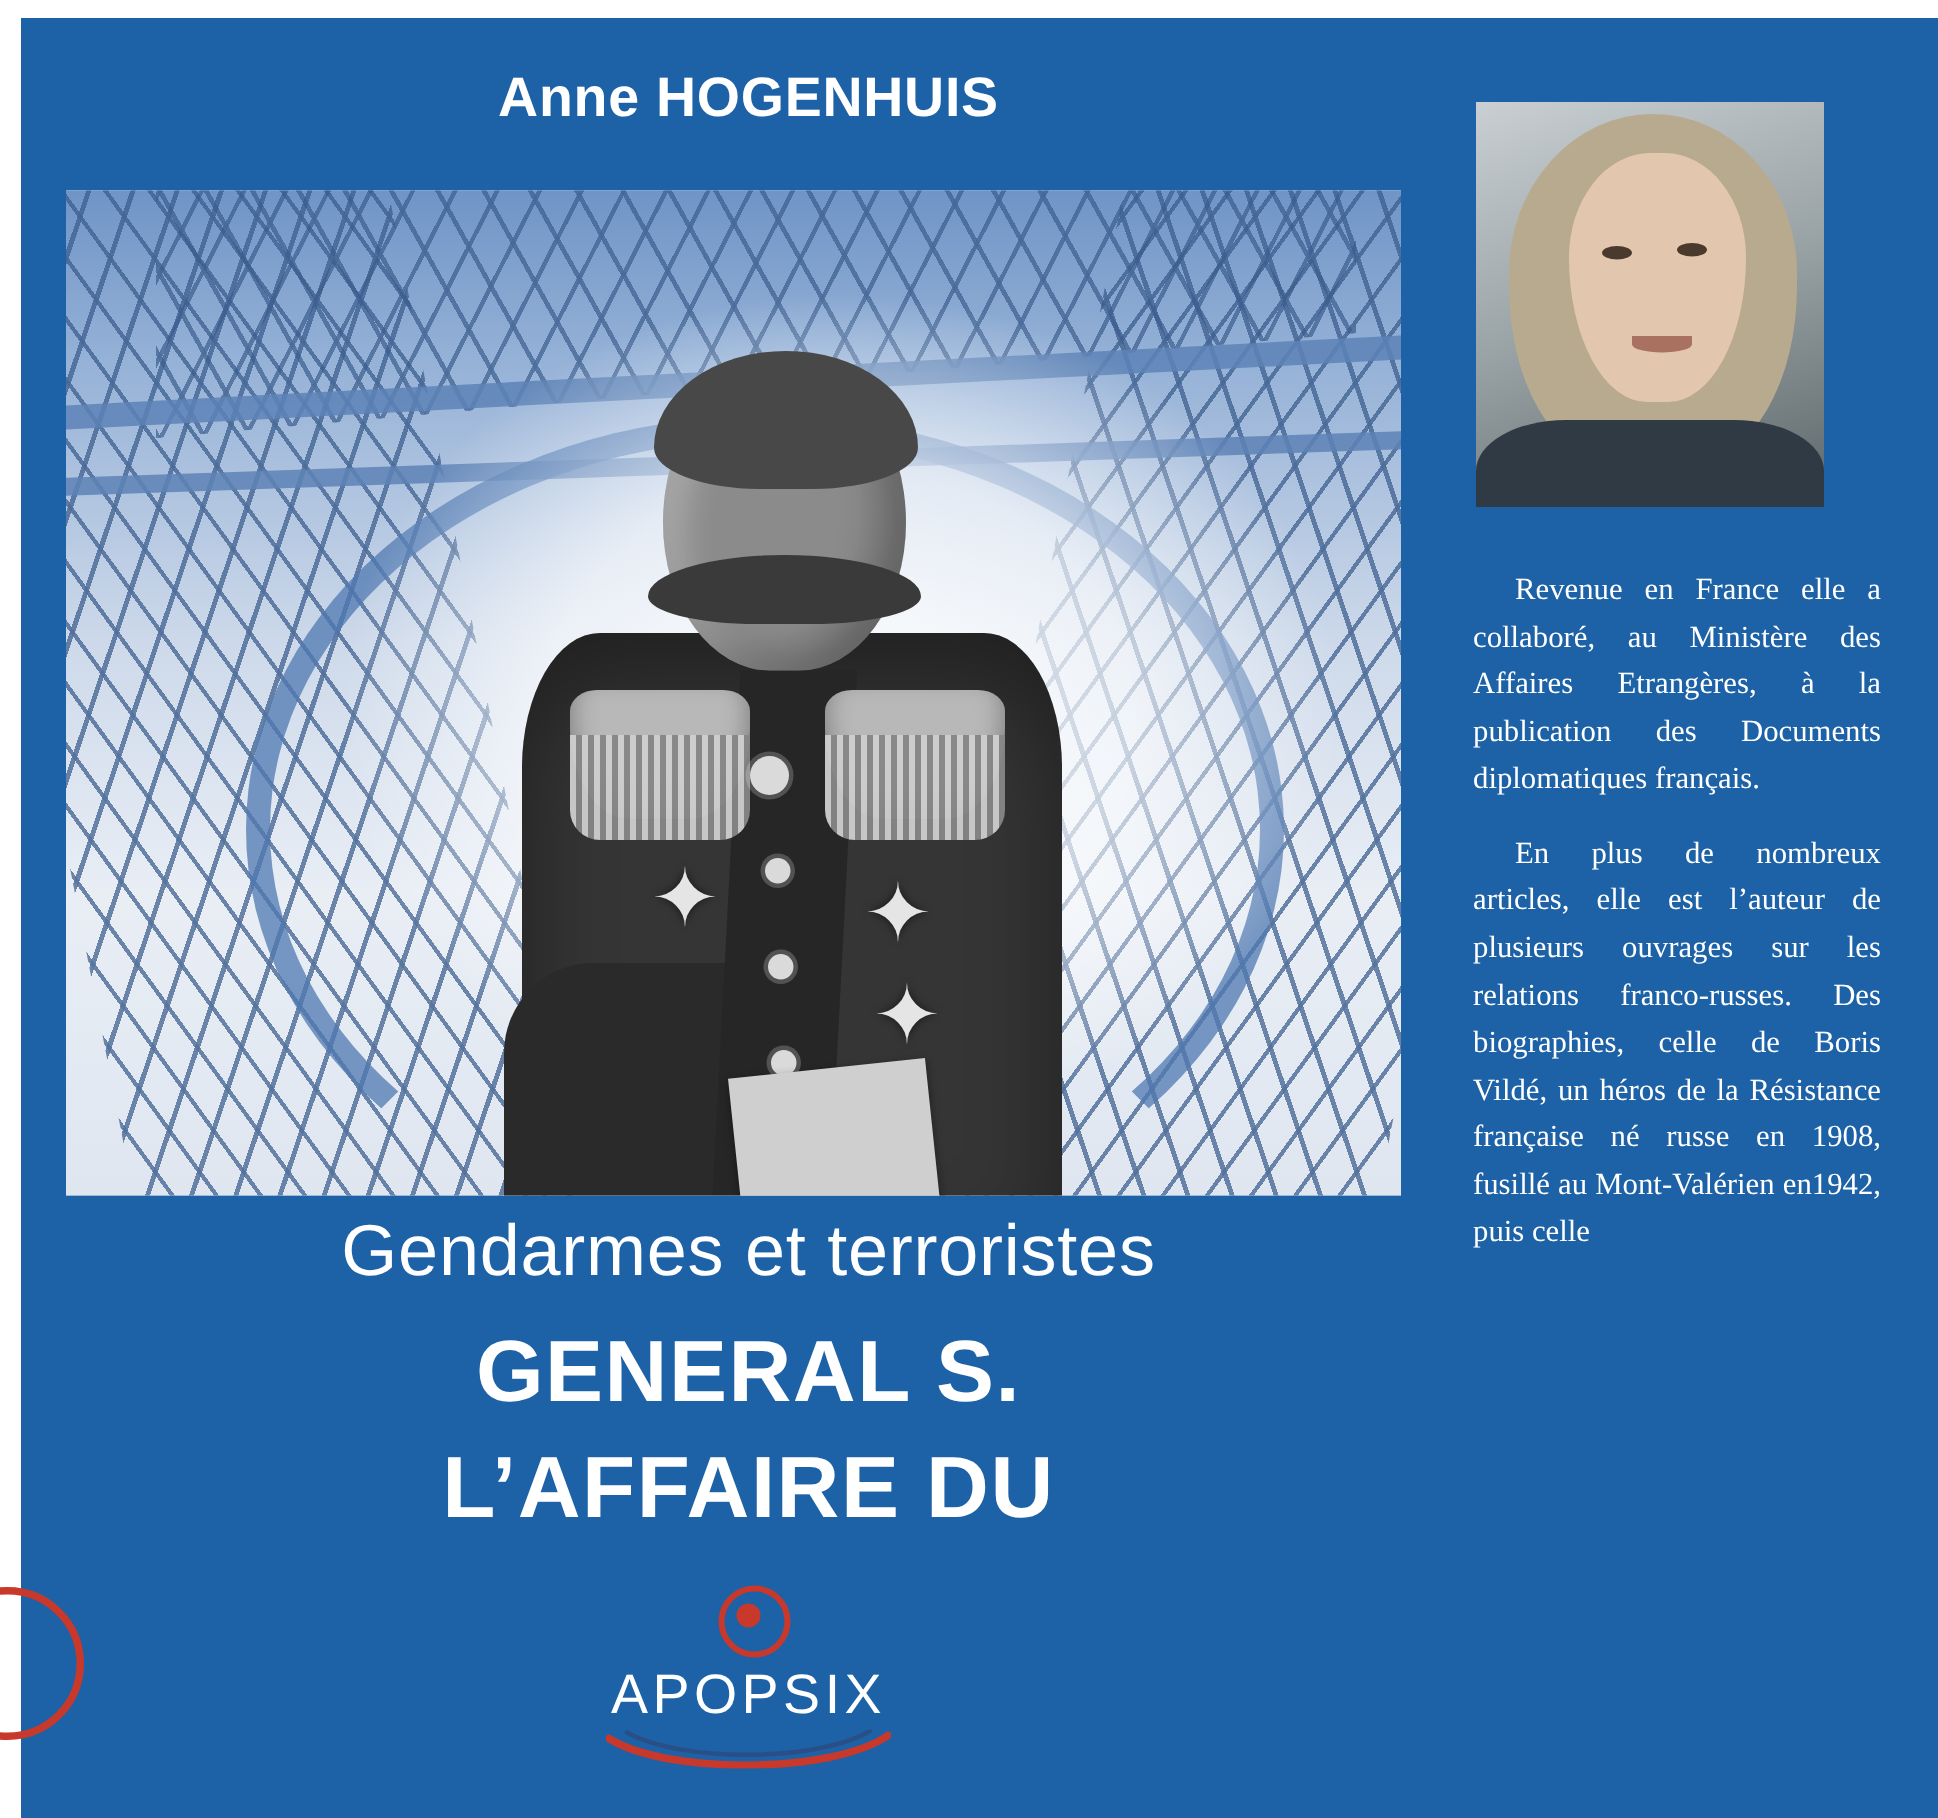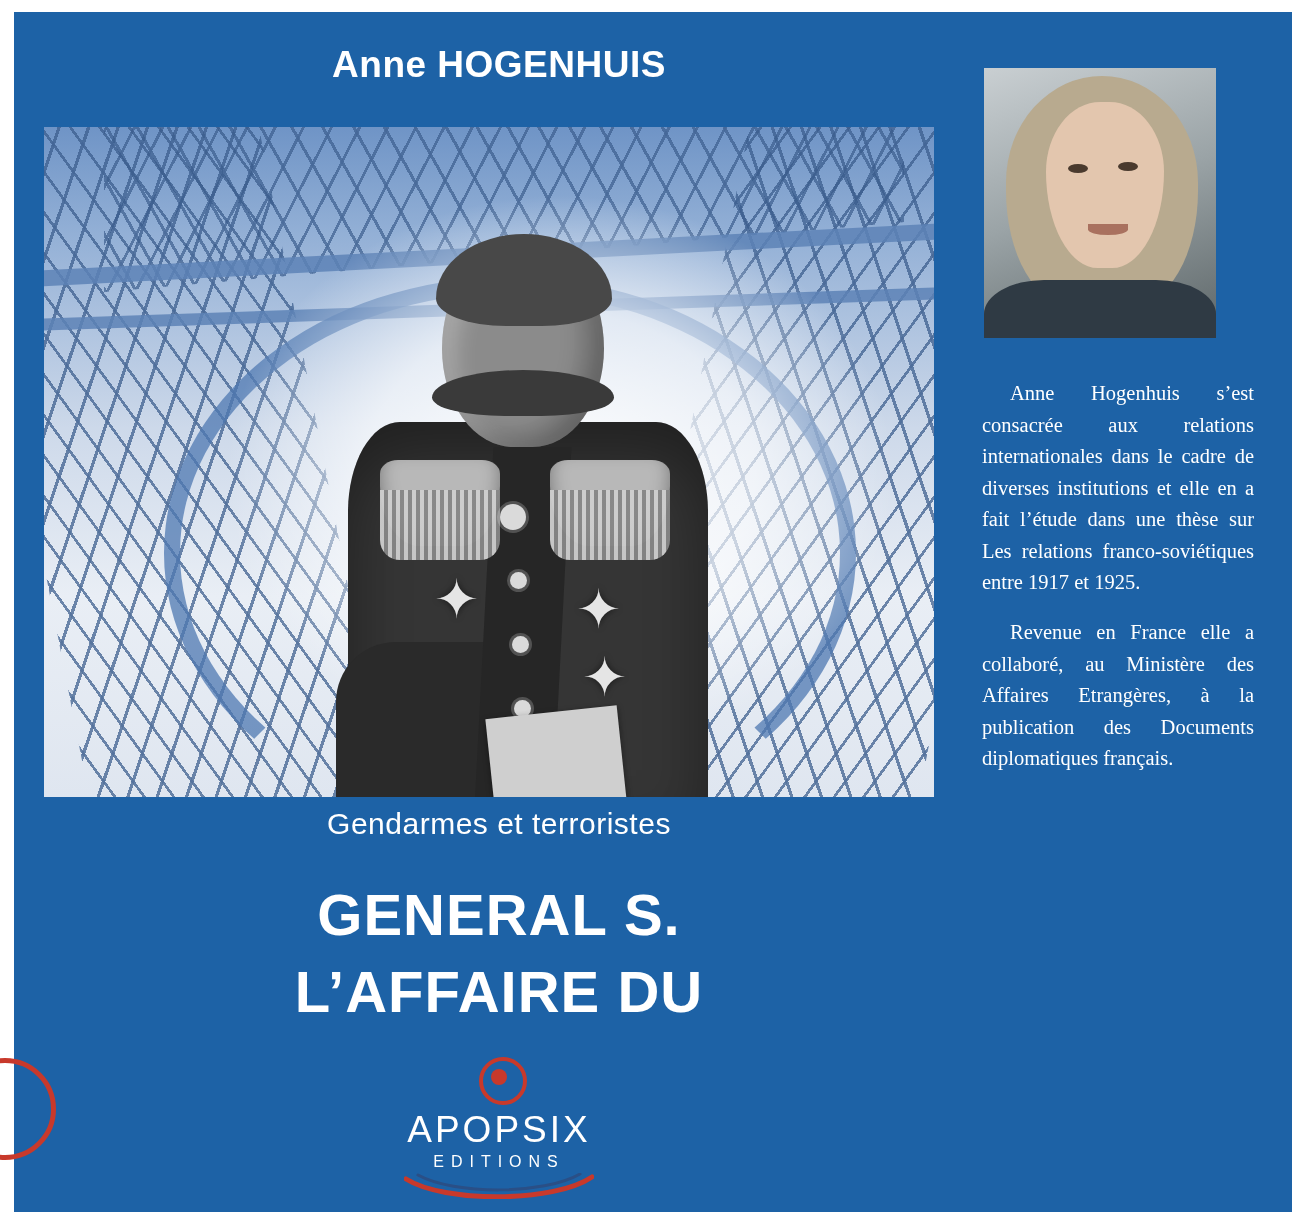--- a/index.html
+++ b/index.html
@@ -196,21 +196,21 @@
   }
 
   
   .subtitle {
     position: absolute;
     left: 0;
     top: 795px;
     width: 930px;
     text-align: center;
     color: #ffffff;
-    font-size: 30px;
+    font-size: 48px;
     letter-spacing: 0.5px;
   }
   .maintitle {
     position: absolute;
     left: 0;
     top: 865px;
     width: 930px;
     text-align: center;
     color: #ffffff;
     font-size: 58px;
@@ -397,21 +397,20 @@
       <div>GENERAL S.</div>
       <div>L’AFFAIRE DU</div>
     </div>
 
     <div class="publisher">
       <div class="pub-mark">
         <div class="ring"></div>
         <div class="dot"></div>
       </div>
       <div class="pub-name">APOPSIX</div>
-      <div class="pub-sub">EDITIONS</div>
       <svg class="pub-swoosh" viewBox="0 0 190 26">
         <path d="M2 6 C 40 30, 150 30, 188 4" stroke="#c8392b" stroke-width="5" fill="none" stroke-linecap="round"></path>
         <path d="M14 2 C 50 22, 140 22, 176 1" stroke="#2a4f86" stroke-width="3" fill="none" stroke-linecap="round"></path>
       </svg>
     </div>
   </div>
 
   <div class="bleed-circle"></div>
 
   <div class="flap">
@@ -419,18 +418,18 @@
       <div class="ph-bg"></div>
       <div class="ph-hair"></div>
       <div class="ph-face"></div>
       <div class="ph-eye l"></div>
       <div class="ph-eye r"></div>
       <div class="ph-mouth"></div>
       <div class="ph-shoulders"></div>
     </div>
 
     <div class="bio">
-      <p>Anne Hogenhuis s’est consacrée aux relations internationales dans le cadre de diverses institutions et elle en a fait l’étude dans une thèse sur Les relations franco-soviétiques entre 1917 et 1925.</p>
       <p>Revenue en France elle a collaboré, au Ministère des Affaires Etrangères, à la publication des Documents diplomatiques français.</p>
+      <p>En plus de nombreux articles, elle est l’auteur de plusieurs ouvrages sur les relations franco-russes. Des biographies, celle de Boris Vildé, un héros de la Résistance française né russe en 1908, fusillé au Mont-Valérien en1942, puis celle</p>
     </div>
   </div>
 
 </div>
 
 </body></html>

